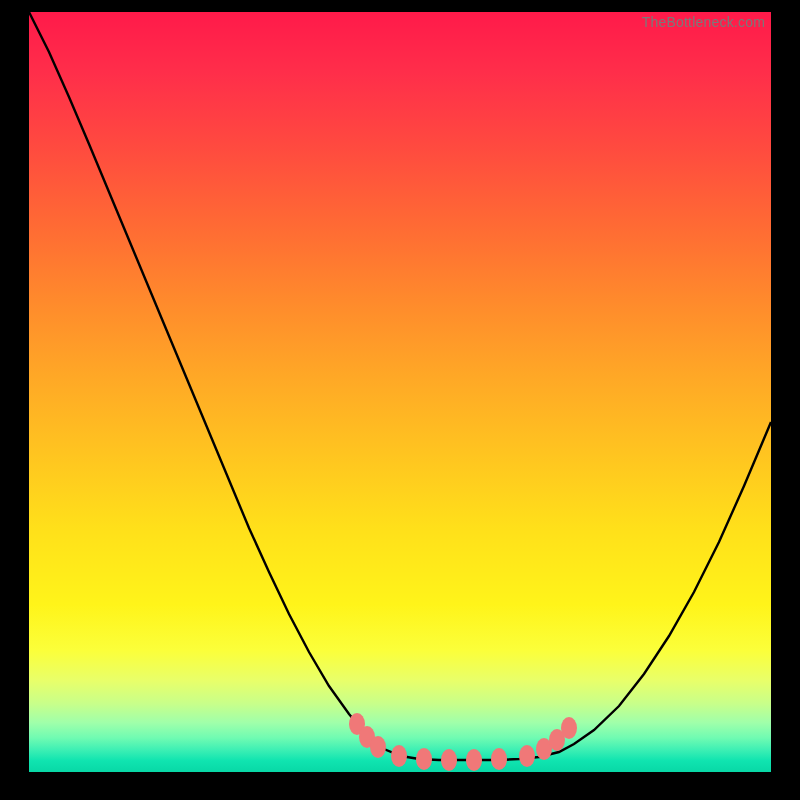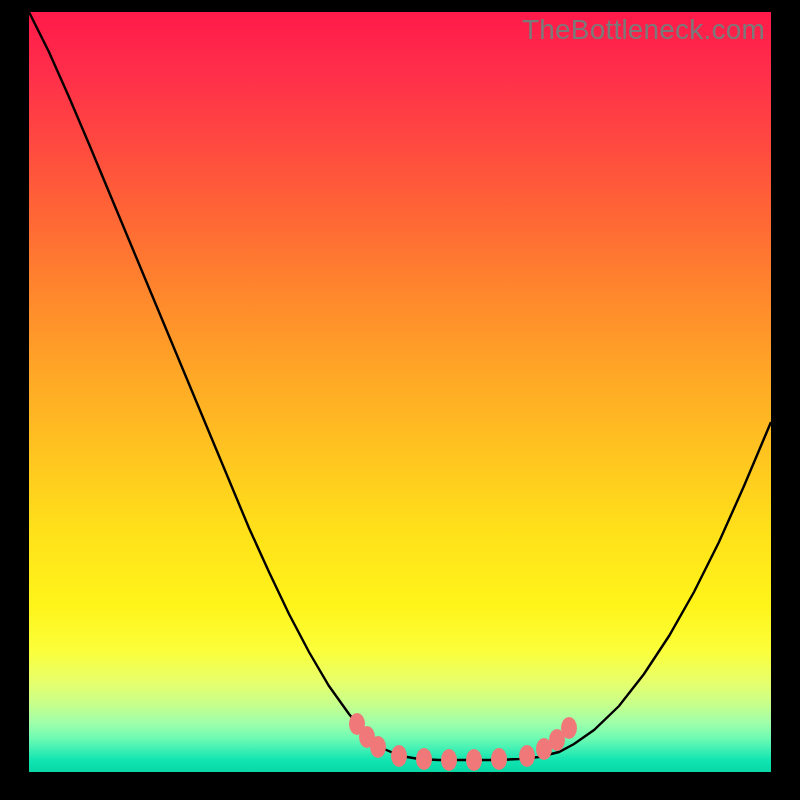--- a/index.html
+++ b/index.html
@@ -41,21 +41,21 @@
       #70fbb2 95.5%,
       #40f0b4 97%,
       #10e4b0 98.5%,
       #08d8a6 100%);
   }
   .watermark {
     position: absolute;
     top: 2px;
     right: 6px;
     font-family: Arial, Helvetica, sans-serif;
-    font-size: 28px;
+    font-size: 14px;
     font-weight: 500;
     color: #7a7a7a;
     letter-spacing: 0.2px;
     user-select: none;
   }
   svg.curve {
     position: absolute;
     left: 0;
     top: 0;
     width: 742px;

